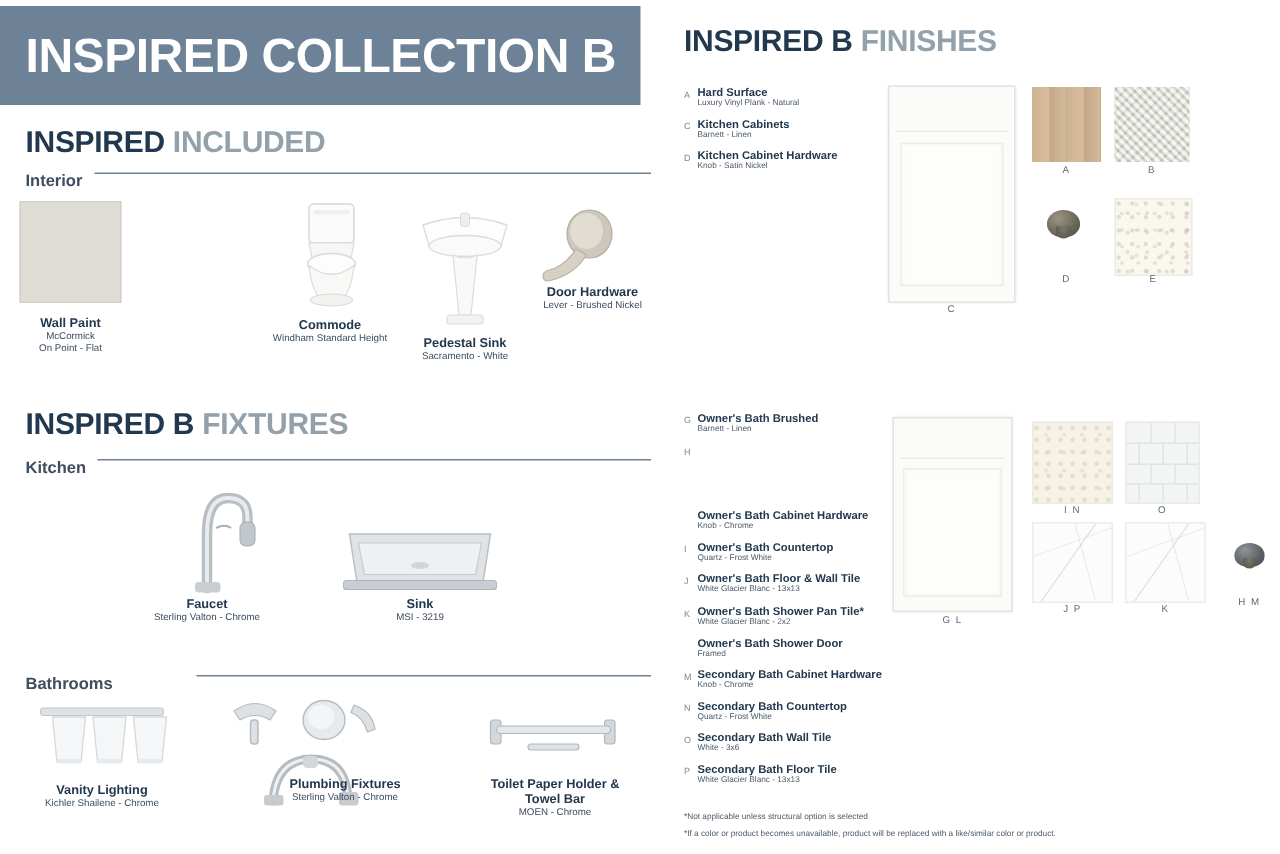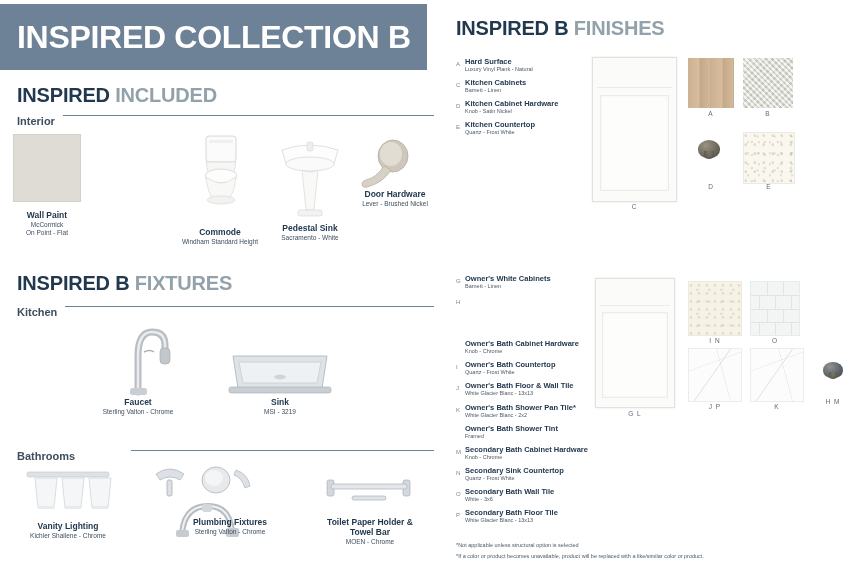--- a/index.html
+++ b/index.html
@@ -170,21 +170,21 @@
       <div style="position:relative;height:76px;">
         <svg width="96" height="76" viewBox="0 0 96 76">
           <rect x="34" y="4" width="30" height="26" rx="3" fill="#fbfbfb" stroke="#d8d8d6" stroke-width="1"></rect>
           <rect x="37" y="8" width="24" height="3" rx="1.5" fill="#efefee"></rect>
           <path d="M34 30 h30 l-2 10 h-26 z" fill="#f6f6f5" stroke="#dcdcda" stroke-width="0.8"></path>
           <ellipse cx="49" cy="44" rx="16" ry="7" fill="#fdfdfd" stroke="#d9d9d7" stroke-width="0.9"></ellipse>
           <path d="M34 45 q2 18 8 22 h14 q6 -4 8 -22 q-8 6 -15 6 q-7 0 -15 -6z" fill="#f8f8f7" stroke="#dcdcda" stroke-width="0.8"></path>
           <ellipse cx="49" cy="68" rx="14" ry="4" fill="#f2f2f1" stroke="#dadad8" stroke-width="0.7"></ellipse>
         </svg>
       </div>
-      <div class="item-name" style="margin-top:20px;">Commode</div>
+      <div class="item-name" style="margin-top:4px;">Commode</div>
       <div class="item-sub">Windham Standard Height</div>
     </div>
 
     <div class="item" style="left:262px; top:132px; width:96px;">
       <div style="position:relative;height:92px;">
         <svg width="96" height="92" viewBox="0 0 96 92">
           <path d="M20 18 q28 -10 56 0 l-4 14 q-24 -7 -48 0z" fill="#fdfdfd" stroke="#dbdbd9" stroke-width="0.9"></path>
           <ellipse cx="48" cy="32" rx="24" ry="7" fill="#fafafa" stroke="#dcdcda" stroke-width="0.9"></ellipse>
           <path d="M40 38 q8 4 16 0 l-4 40 h-8z" fill="#f9f9f8" stroke="#dcdcda" stroke-width="0.8"></path>
           <rect x="36" y="78" width="24" height="6" rx="2" fill="#f2f2f1" stroke="#dadad8" stroke-width="0.7"></rect>
@@ -333,27 +333,20 @@
           <span class="legend-sub" style="display:block;">Barnett - Linen</span>
         </span>
       </div>
       <div class="legend-row">
         <span class="legend-letter">D</span>
         <span class="legend-body">
           <span class="legend-title" style="display:block;">Kitchen Cabinet Hardware</span>
           <span class="legend-sub" style="display:block;">Knob - Satin Nickel</span>
         </span>
       </div>
-      <div class="legend-row">
-        <span class="legend-letter">E</span>
-        <span class="legend-body">
-          <span class="legend-title" style="display:block;">Kitchen Countertop</span>
-          <span class="legend-sub" style="display:block;">Quartz - Frost White</span>
-        </span>
-      </div>
     </div>
 
     <div class="cabinet" style="left:147px; top:57px; width:85px; height:145px;">
       <div class="cab-top"></div>
       <div class="cab-panel"></div>
     </div>
     <div class="swatch-lbl" style="left:147px; top:203px; width:85px;">C</div>
 
     <div class="swatch wood" style="left:243px; top:58px; width:46px; height:50px;"></div>
     <div class="swatch-lbl" style="left:243px; top:110px; width:46px;">A</div>
@@ -364,21 +357,21 @@
     <div class="knob" style="left:253px; top:140px; width:22px; height:18px;"></div>
     <div class="swatch-lbl" style="left:243px; top:183px; width:46px;">D</div>
 
     <div class="swatch quartz" style="left:298px; top:132px; width:52px; height:52px; border:1px solid #eceae2;"></div>
     <div class="swatch-lbl" style="left:298px; top:183px; width:52px;">E</div>
 
     <div class="legend" style="left:11px; top:274px;">
       <div class="legend-row">
         <span class="legend-letter">G</span>
         <span class="legend-body">
-          <span class="legend-title" style="display:block;">Owner's White Cabinets</span>
+          <span class="legend-title" style="display:block;">Owner's Bath Brushed</span>
           <span class="legend-sub" style="display:block;">Barnett - Linen</span>
         </span>
       </div>
       <div class="legend-row">
         <span class="legend-letter">H</span>
         <span class="legend-body">
           <span class="legend-title" style="display:block;margin-top:44px;">Owner's Bath Cabinet Hardware</span>
           <span class="legend-sub" style="display:block;">Knob - Chrome</span>
         </span>
       </div>
@@ -399,35 +392,35 @@
       <div class="legend-row">
         <span class="legend-letter">K</span>
         <span class="legend-body">
           <span class="legend-title" style="display:block;">Owner's Bath Shower Pan Tile*</span>
           <span class="legend-sub" style="display:block;">White Glacier Blanc  - 2x2</span>
         </span>
       </div>
       <div class="legend-row">
         <span class="legend-letter"></span>
         <span class="legend-body">
-          <span class="legend-title" style="display:block;">Owner's Bath Shower Tint</span>
+          <span class="legend-title" style="display:block;">Owner's Bath Shower Door</span>
           <span class="legend-sub" style="display:block;">Framed</span>
         </span>
       </div>
       <div class="legend-row">
         <span class="legend-letter">M</span>
         <span class="legend-body">
           <span class="legend-title" style="display:block;">Secondary Bath Cabinet Hardware</span>
           <span class="legend-sub" style="display:block;">Knob - Chrome</span>
         </span>
       </div>
       <div class="legend-row">
         <span class="legend-letter">N</span>
         <span class="legend-body">
-          <span class="legend-title" style="display:block;">Secondary Sink Countertop</span>
+          <span class="legend-title" style="display:block;">Secondary Bath Countertop</span>
           <span class="legend-sub" style="display:block;">Quartz - Frost White</span>
         </span>
       </div>
       <div class="legend-row">
         <span class="legend-letter">O</span>
         <span class="legend-body">
           <span class="legend-title" style="display:block;">Secondary Bath Wall Tile</span>
           <span class="legend-sub" style="display:block;">White - 3x6</span>
         </span>
       </div>

